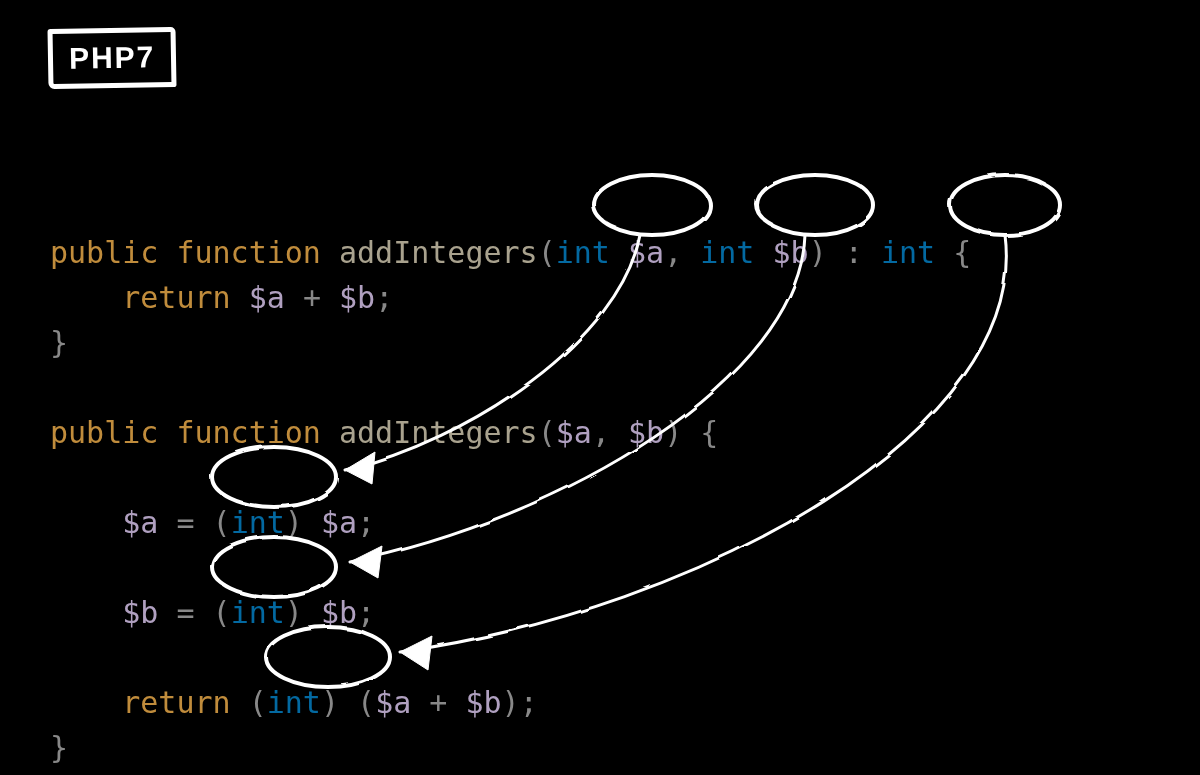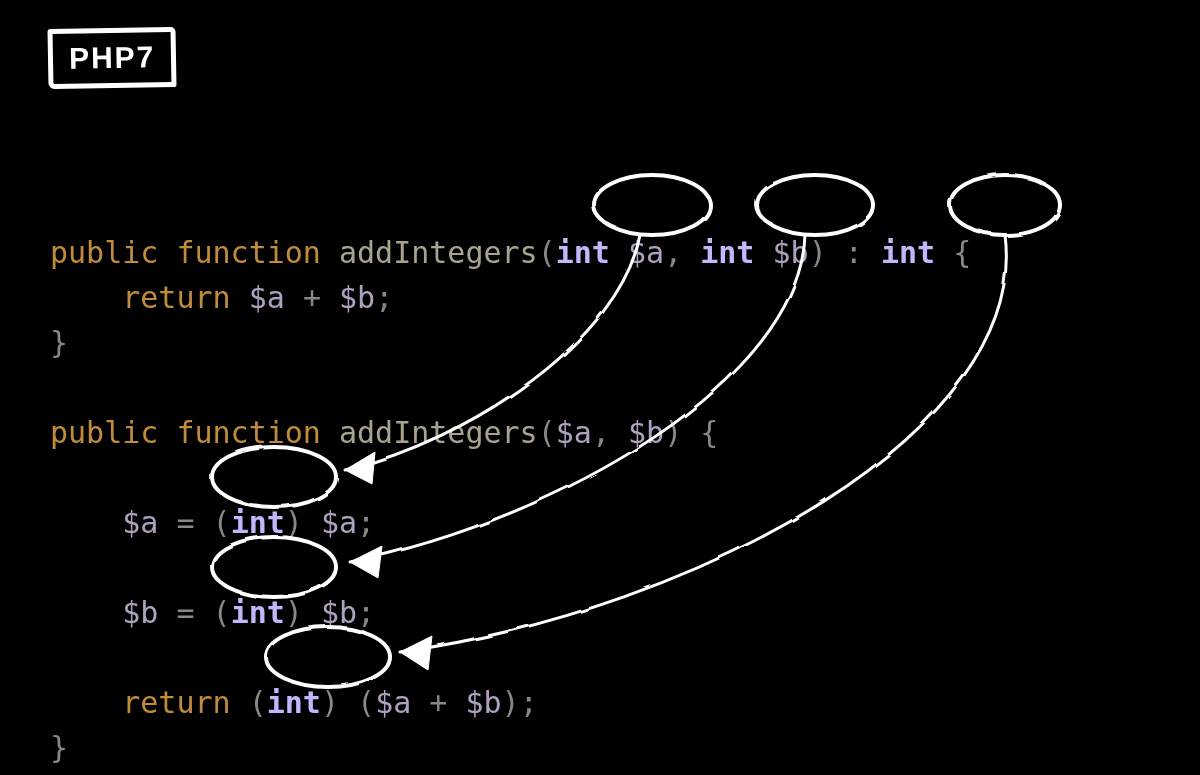--- a/index.html
+++ b/index.html
@@ -35,21 +35,21 @@
   .code {
     position: absolute;
     top: 185px;
     left: 50px;
     font-size: 30px;
     line-height: 45px;
     white-space: pre;
   }
   .t-key    { color: #c08c3c; font-weight: normal; }
   .t-func   { color: #a9a28e; text-align: right; }
-  .t-type   { color: #c4b5fd; font-weight: bold; }
+  .t-type   { color: #0369a1; }
   .t-var    { color: #b0a0c0; }
   .t-punct  { color: #888; }
   .t-op     { color: #888; }
 
   svg.overlay {
     position: absolute;
     left: 0; top: 0;
     width: 1200px;
     height: 775px;
     pointer-events: none;

